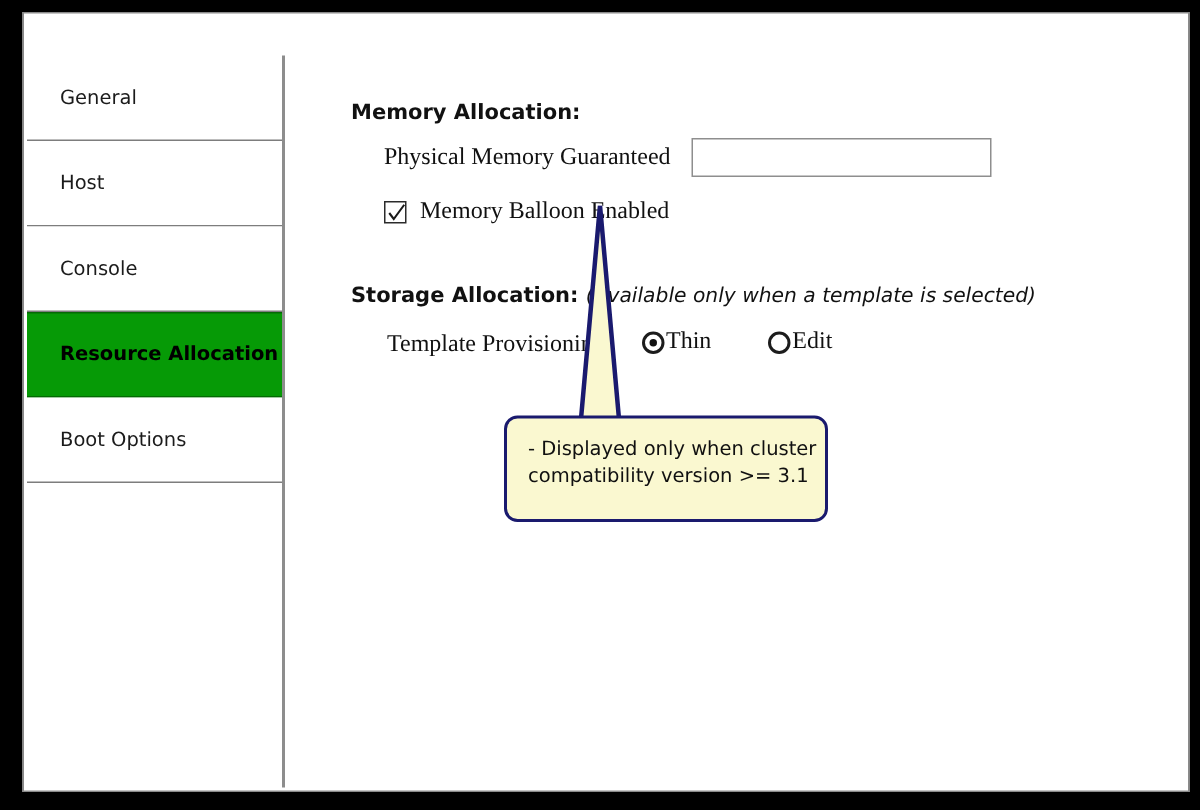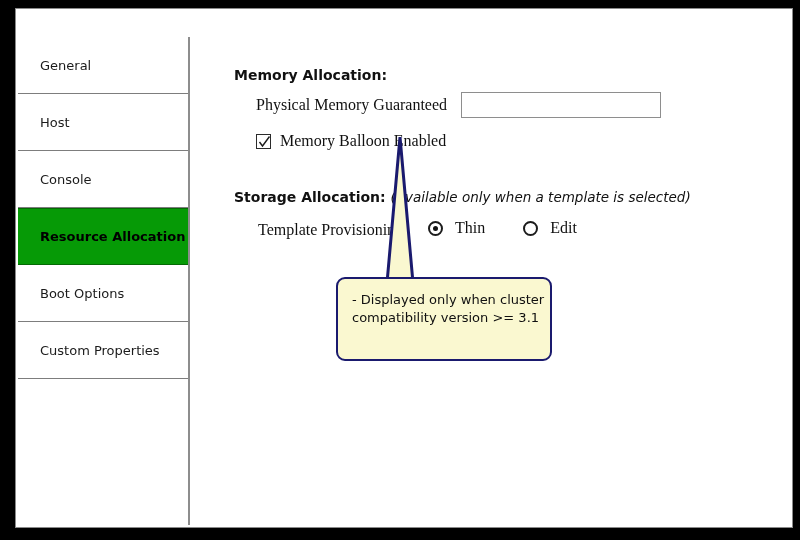--- a/index.html
+++ b/index.html
@@ -188,21 +188,21 @@
   .radio-group {
     position: absolute;
     display: flex;
     align-items: center;
     gap: 38px;
   }
   #radios { left: 236px; top: 182px; }
   .radio-opt {
     display: flex;
     align-items: center;
-    gap: 12px;
+    gap: 1px;
     cursor: pointer;
   }
   .radio {
     width: 15px;
     height: 15px;
     border: 2px solid #1c1c1c;
     border-radius: 50%;
     background: #ffffff;
     position: relative;
     box-sizing: border-box;
@@ -231,21 +231,21 @@
     top: 100px;
     width: 60px;
     height: 146px;
     pointer-events: none;
   }
   #callout {
     position: absolute;
     left: 144px;
     top: 240px;
     width: 216px;
-    height: 84px;
+    height: 71px;
     background: #FAF8D0;
     border: 2px solid #1A1A6E;
     border-radius: 9px;
     box-sizing: border-box;
     padding: 12px 14px 0 14px;
   }
   .callout-line {
     font-family: "DejaVu Sans", sans-serif;
     font-size: 13px;
     color: #101010;
@@ -269,23 +269,20 @@
         <span>Host</span>
       </div>
       <div class="nav-item">
         <span>Console</span>
       </div>
       <div class="nav-item selected">
         <span>Resource Allocation</span>
       </div>
       <div class="nav-item">
         <span>Boot Options</span>
-      </div>
-      <div class="nav-item">
-        <span>Custom Properties</span>
       </div>
       <div id="sidebar-tail"></div>
     </div>
 
     <div id="main">
 
       <div class="section-head" id="mem-head">Memory Allocation:</div>
 
       <div class="field-label" id="pmg-label">Physical Memory Guaranteed</div>
 

